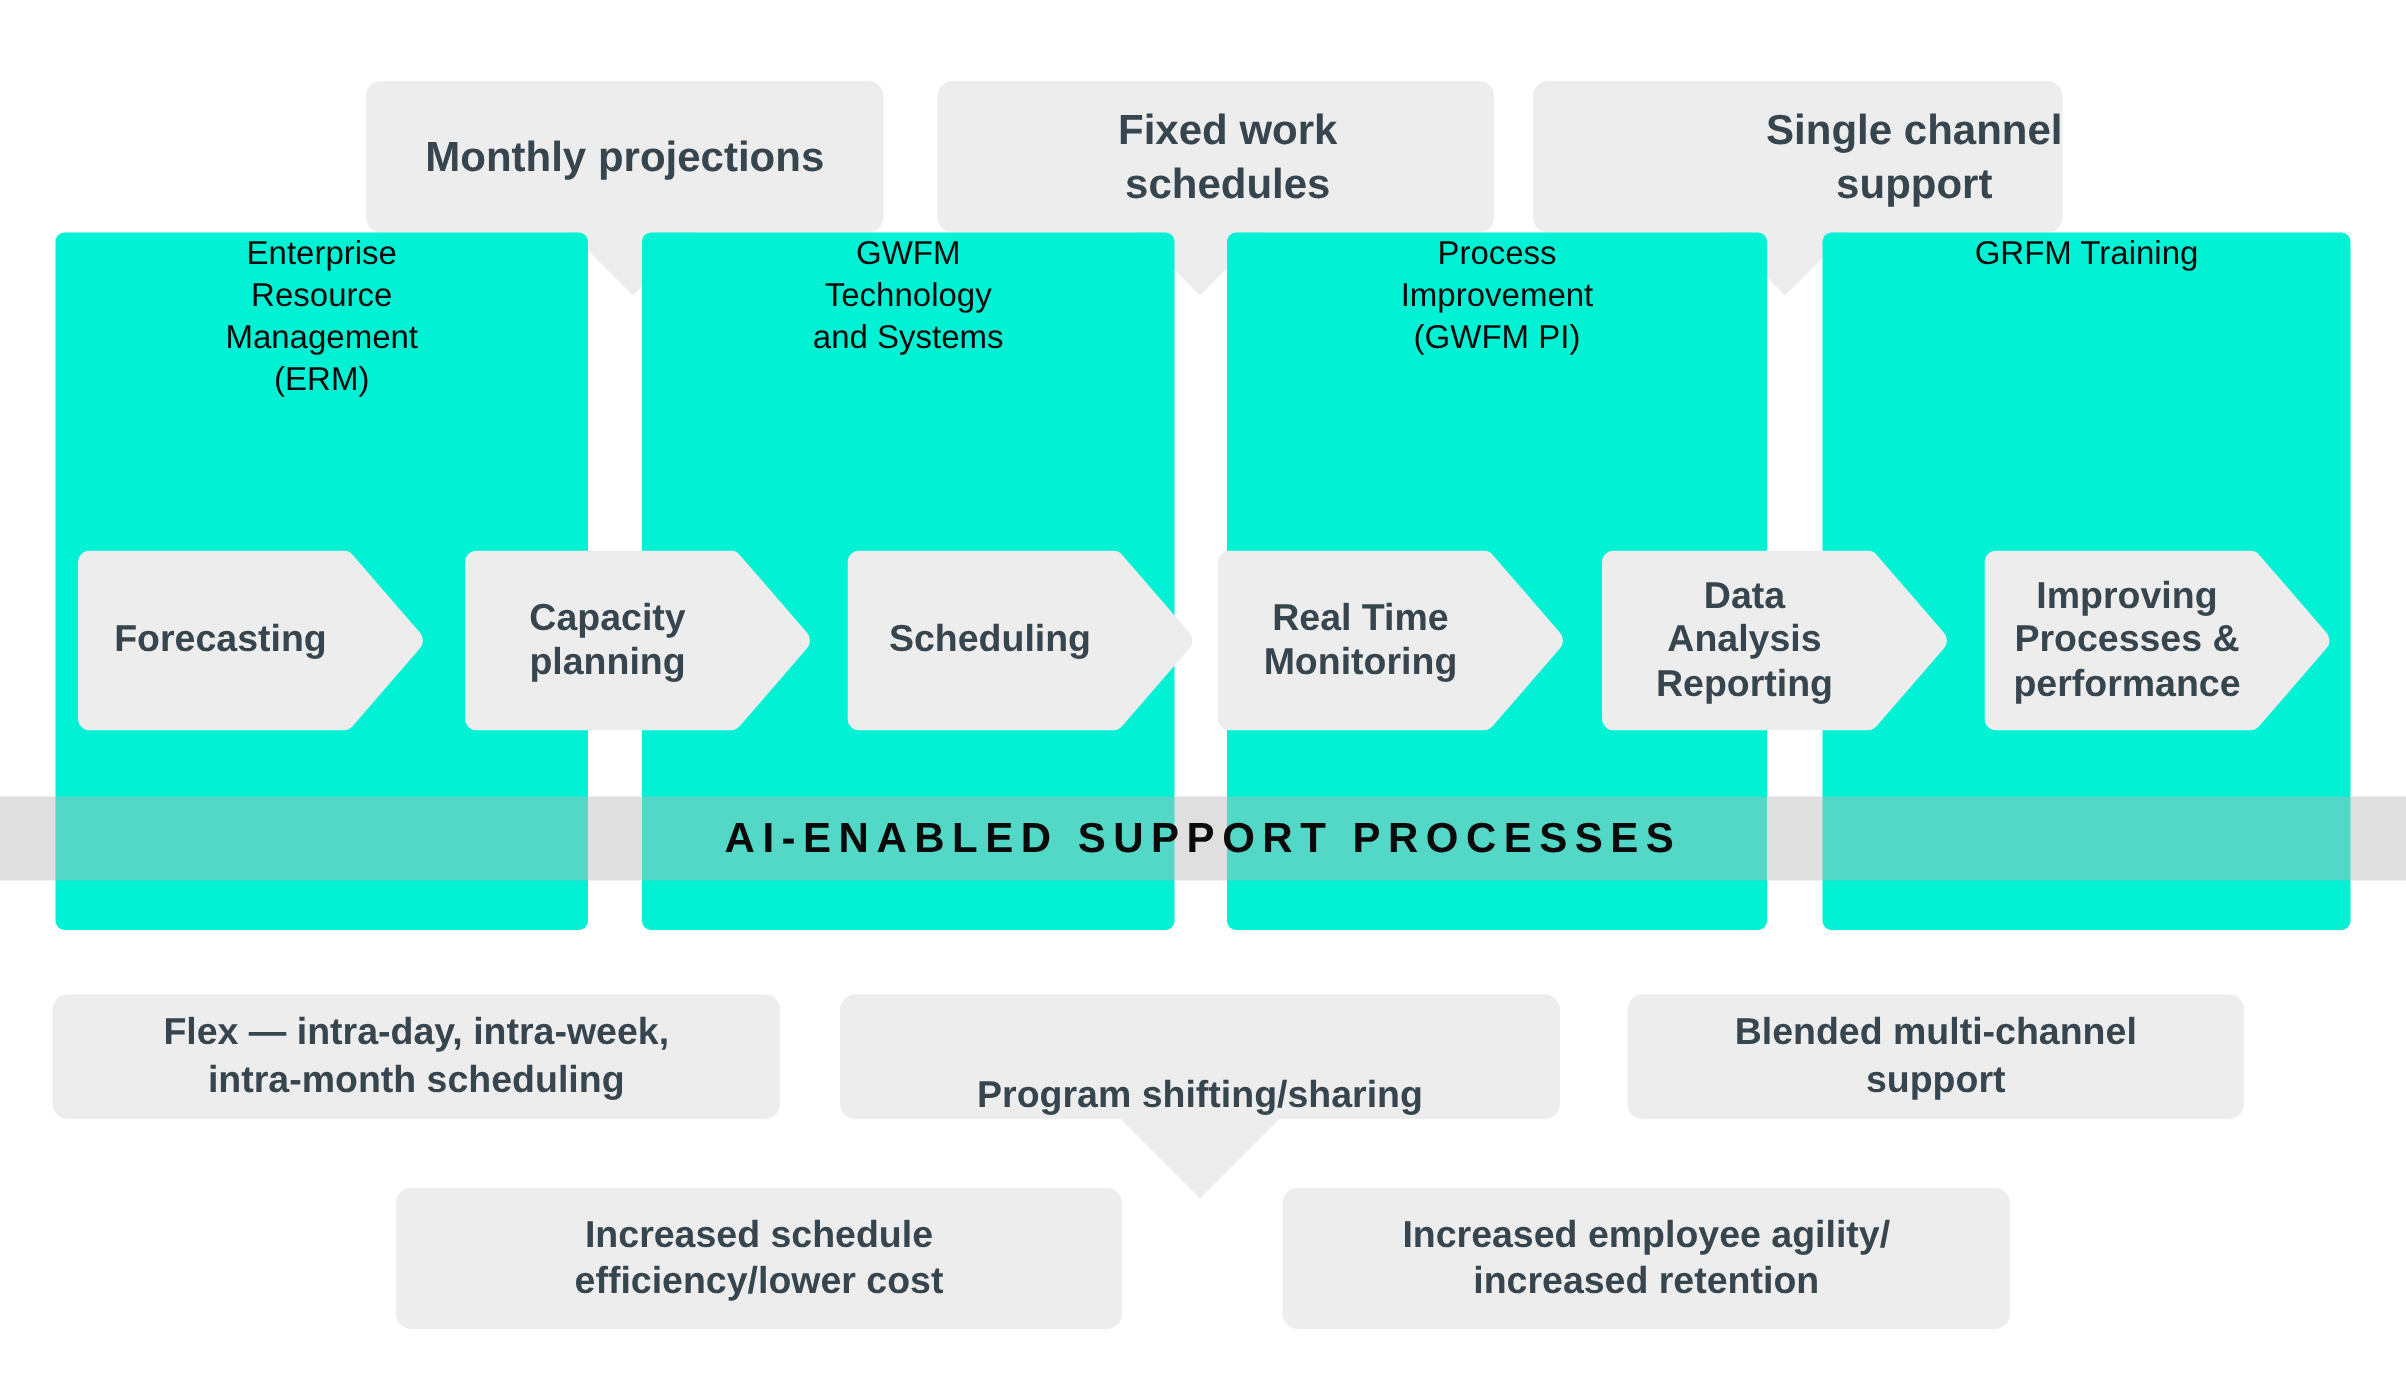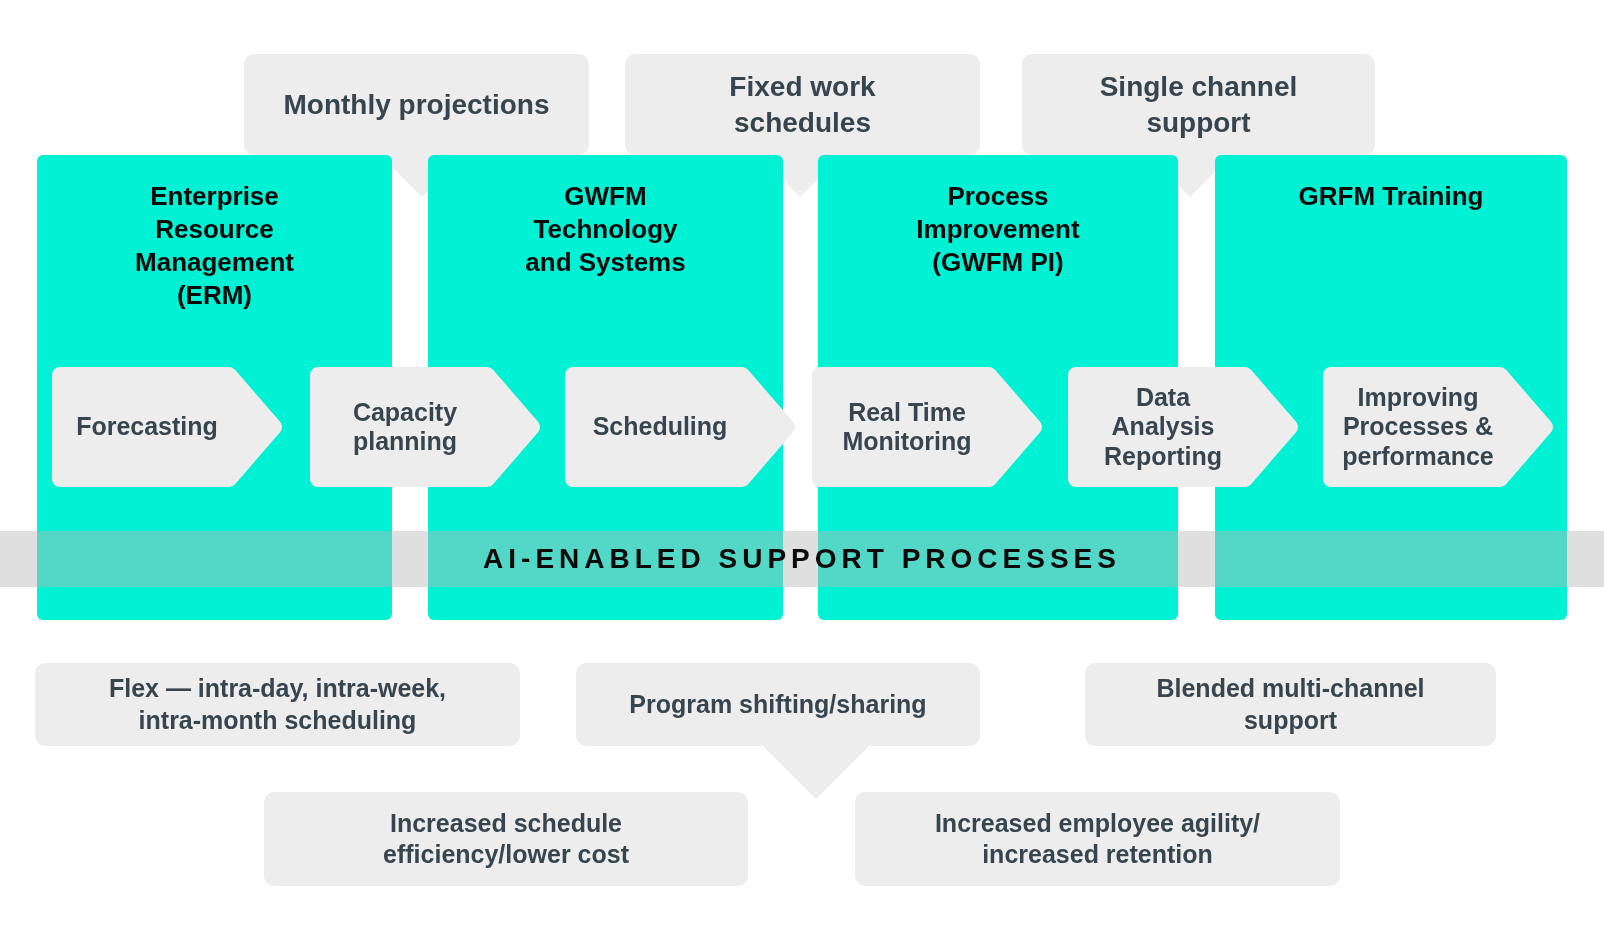--- a/index.html
+++ b/index.html
@@ -18,30 +18,30 @@
   .callout .label{
     font-size:28px;font-weight:700;color:var(--dark_text);
     text-align:center;line-height:1.28;
   }
   .callout::after{
     content:"";position:absolute;top:100%;margin-top:-2px;width:0;height:0;
     border-left:44px solid transparent;border-right:44px solid transparent;
     border-top:44px solid var(--gray_box);
   }
   #callout-1{left:244px;width:345px;}  #callout-1::after{left:134px;}
-  #callout-2{left:625px;width:355px;}  #callout-2::after{left:131px;}
-  #callout-3{left:1022px;width:353px;} #callout-3::after{left:124px;}
+  #callout-2{left:625px;width:355px;padding-left:16px;}  #callout-2::after{left:131px;}
+  #callout-3{left:1022px;width:353px;justify-content:flex-end;} #callout-3::after{left:124px;}
 
   
   .pillar{
     position:absolute;top:155px;height:465px;background:var(--teal);
     border-radius:6px;z-index:2;display:flex;justify-content:center;
   }
   .pillar .title{
-    margin-top:25px;font-size:26px;font-weight:700;color:var(--black_text);
+    font-size:22px;font-weight:400;color:var(--black_text);
     text-align:center;line-height:1.27;
   }
   #pillar-1{left:37px;width:355px;}
   #pillar-2{left:428px;width:355px;}
   #pillar-3{left:818px;width:360px;}
   #pillar-4{left:1215px;width:352px;}
 
   
   .parrow{position:absolute;top:367px;width:230px;height:120px;z-index:3;}
   .parrow svg{position:absolute;left:0;top:0;}
@@ -66,21 +66,21 @@
   
   .feature{
     position:absolute;top:663px;height:83px;background:var(--gray_box);
     border-radius:10px;display:flex;align-items:center;justify-content:center;z-index:1;
   }
   .feature .label, .outcome .label{
     font-size:25px;font-weight:700;color:var(--dark_text);
     text-align:center;line-height:1.25;
   }
   #feature-1{left:35px;width:485px;}
-  #feature-2{left:576px;width:404px;}
+  #feature-2{left:560px;width:480px;align-items:flex-end;}
   #feature-3{left:1085px;width:411px;}
   #feature-2::after{
     content:"";position:absolute;top:100%;margin-top:-2px;left:185px;width:0;height:0;
     border-left:55px solid transparent;border-right:55px solid transparent;
     border-top:55px solid var(--gray_box);
   }
 
   
   .outcome{
     position:absolute;top:792px;height:94px;background:var(--gray_box);

